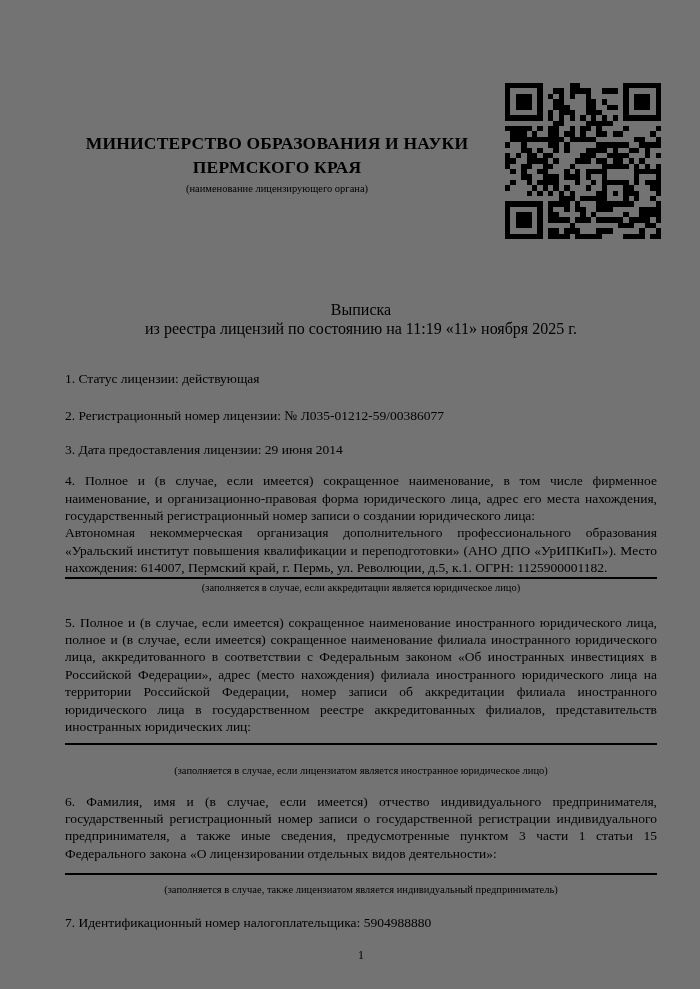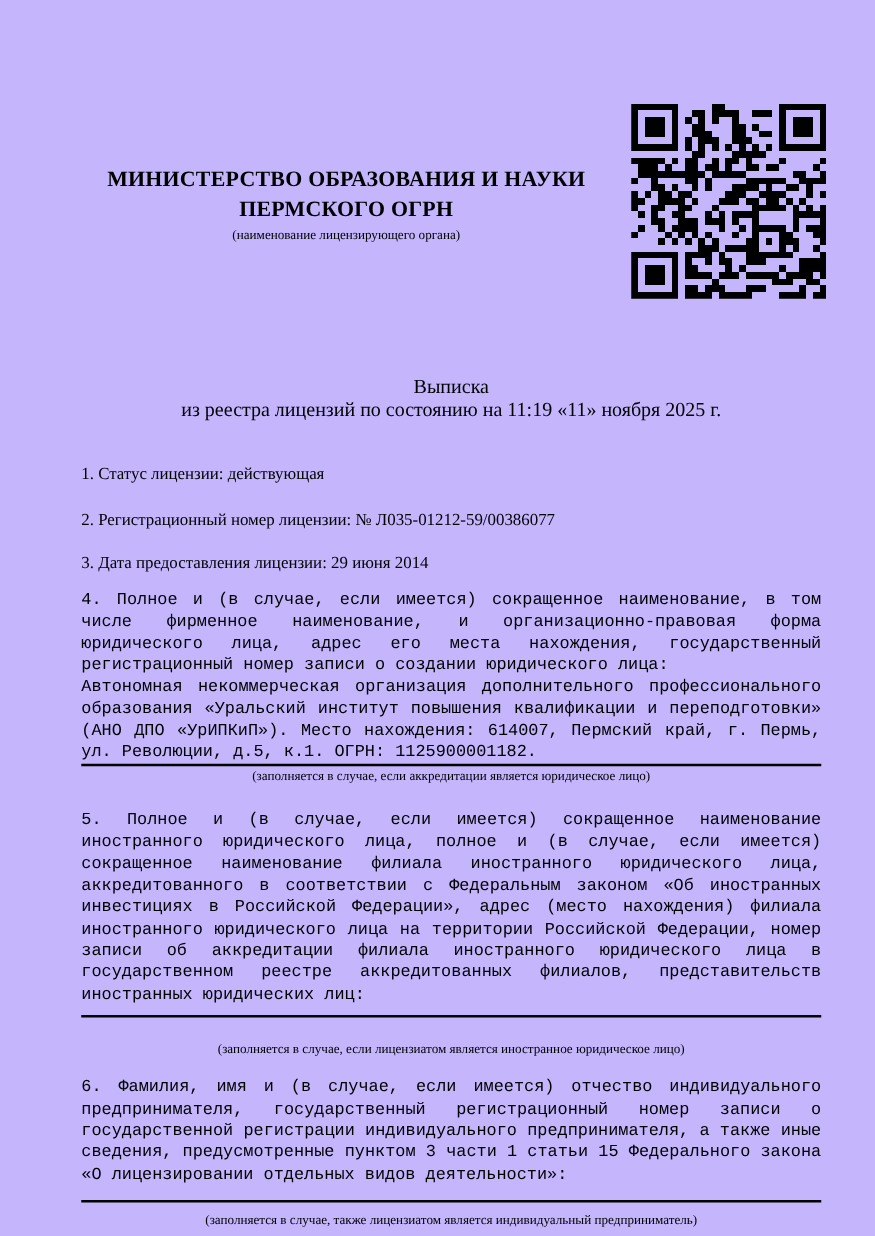--- a/index.html
+++ b/index.html
@@ -1,28 +1,28 @@
 <!DOCTYPE html>
 <html><head>
 <meta charset="utf-8">
 <style>
   html,body{margin:0;padding:0;background:#888;}
   .page{
-    width:700px;height:989px;background:#c4b5fd;position:relative;
+    width:700px;height:989px;background:#737373;position:relative;
     font-family:"Liberation Serif","DejaVu Serif",serif;color:#000;
     margin:0 auto;overflow:hidden;
   }
   .header-text{position:absolute;left:65px;top:131px;width:424px;text-align:center;}
   .ministry{font-weight:bold;font-size:17.5px;line-height:24px;letter-spacing:.2px;}
   .h-caption{font-size:10.5px;line-height:14px;margin-top:3px;font-family:Liberation Serif, serif;}
   .qr{position:absolute;left:505px;top:83px;width:156px;height:156px;}
   .body{position:absolute;left:65px;top:0;width:592px;padding-top:300px;}
   .title,.subtitle{text-align:center;font-size:16px;line-height:19px;}
   .item{font-size:13.5px;line-height:17.4px;}
-  .just{text-align:justify;font-family:Liberation Mono, monospace;}
+  .just{text-align:justify;}
   .small-caption{font-size:10.5px;line-height:13px;text-align:center;}
   .answer-line{border-top:2px solid #000;height:0;}
   .mt-item1{margin-top:32px;}
   .mt-cap1{margin-top:1px;}
   .mt-item2{margin-top:20px;}
   .mt-item3{margin-top:16px;}
   .mt-item4{margin-top:14px;}
   .mt-rule4{margin-top:0px;}
   .mt-cap4{margin-top:2px;}
   .mt-item5{margin-top:20px;}
@@ -35,21 +35,21 @@
   .pagenum{margin-top:16px;text-align:center;font-size:12px;line-height:15px;}
   p{margin:0;}
 </style>
 </head>
 <body>
 
 <div class="page">
 
   <div class="header-text">
     <div class="ministry">МИНИСТЕРСТВО ОБРАЗОВАНИЯ И НАУКИ</div>
-    <div class="ministry">ПЕРМСКОГО ОГРН</div>
+    <div class="ministry">ПЕРМСКОГО КРАЯ</div>
     <div class="h-caption">(наименование лицензирующего органа)</div>
   </div>
 
   <svg id="qr" class="qr" viewBox="0 0 29 29" shape-rendering="crispEdges" fill="#000000">
       <rect x="0" y="0" width="1" height="1"></rect>
       <rect x="1" y="0" width="1" height="1"></rect>
       <rect x="2" y="0" width="1" height="1"></rect>
       <rect x="3" y="0" width="1" height="1"></rect>
       <rect x="4" y="0" width="1" height="1"></rect>
       <rect x="5" y="0" width="1" height="1"></rect>

